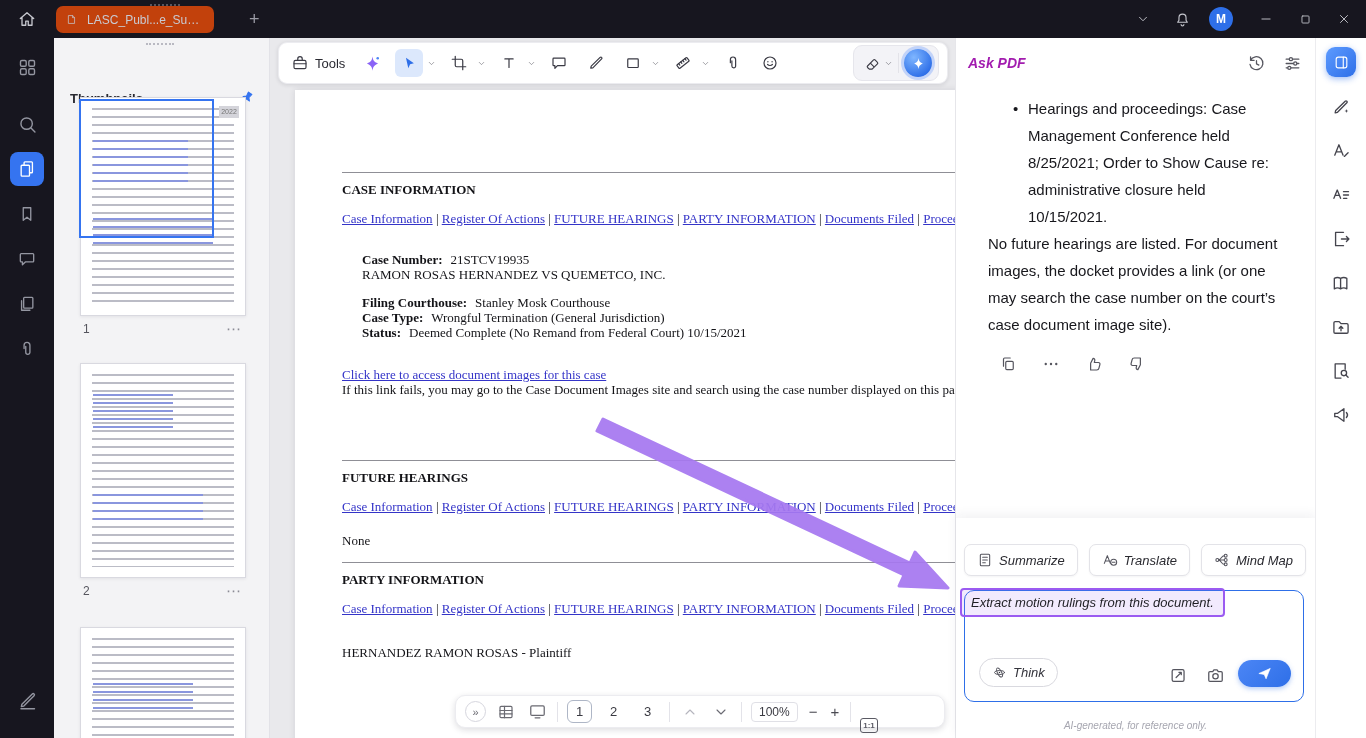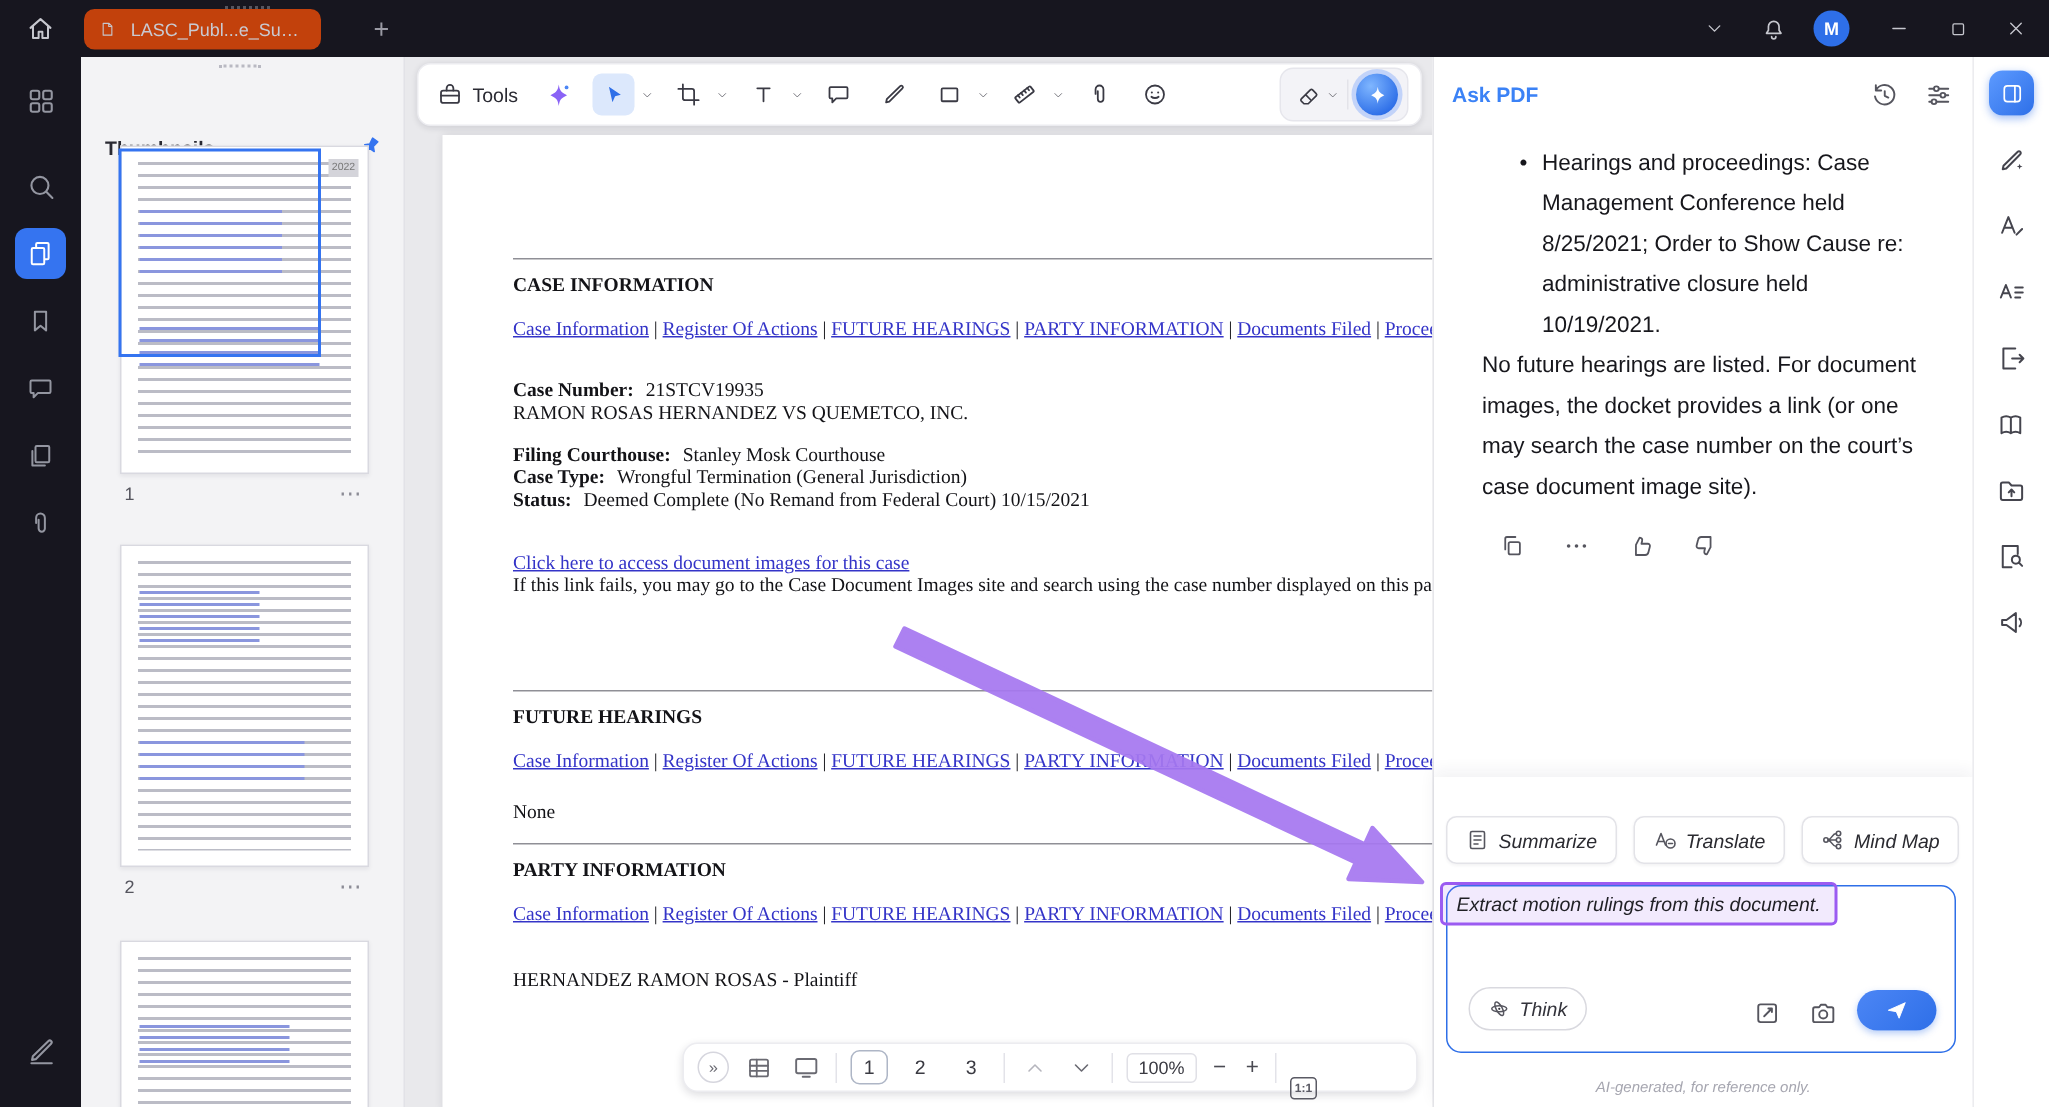--- a/index.html
+++ b/index.html
@@ -48,21 +48,21 @@
   .page{position:absolute;left:25px;top:52px;width:757px;height:652px;background:#fff;box-shadow:0 0 6px rgba(40,40,60,.12);
     padding:82px 25px 0 47px;font-family:"Liberation Serif",serif;font-size:13px;line-height:15px;color:#131317;}
   .page p{margin:0;}
   .rule{border:none;border-top:1px solid #8F8F96;margin:0 0 9px 0;}
   .rule.s2{margin-top:63px;}
   .rule.s3{margin-top:14px;}
   .sect-title{font-size:13px;font-weight:bold;margin:0 0 14px 0;}
   .nav{line-height:16px;}
   .doclink{color:#3434C8;text-decoration:underline;cursor:pointer;}
   .navsep{color:#131317;}
-  .infoblock{margin-top:25px;}
+  .infoblock{margin-top:25px;margin-left:20px;}
   .gap-top{margin-top:13px !important;}
   .b{font-weight:bold;margin-right:8px;}
   .link-line{margin-top:27px !important;}
   .none-line{margin-top:18px !important;}
   .party-line{margin-top:28px !important;}
 
   
   .toolbar{position:absolute;left:8px;top:4px;width:670px;height:42px;background:#fff;border:1px solid #ECECF0;border-radius:9px;
     box-shadow:0 1px 4px rgba(25,25,45,.12);display:flex;align-items:center;padding:0 8px;gap:9px;}
   .tool{width:28px;height:28px;display:flex;align-items:center;justify-content:center;border-radius:6px;cursor:pointer;}
@@ -85,21 +85,21 @@
   .bb-ic{width:22px;height:22px;display:flex;align-items:center;justify-content:center;cursor:pointer;}
   .pg-btn{min-width:25px;height:23px;display:flex;align-items:center;justify-content:center;border-radius:6px;cursor:pointer;}
   .pg-btn.cur{border:1px solid #AEB6C6;}
   .zoom-box{border:1px solid #E0E0E6;border-radius:4px;padding:2px 7px;font-size:12px;cursor:pointer;}
   .zbtn{font-size:15px;color:#4A4A52;cursor:pointer;padding:0 2px;}
   .fit-box{border:1.4px solid #5A5A64;border-radius:3px;font-size:8px;font-weight:bold;color:#5A5A64;padding:2px 2px;cursor:pointer;margin-top:28px;}
 
   
   .ask-panel{position:absolute;left:955px;top:38px;width:360px;height:700px;background:#fff;border-left:1px solid #E6E6EA;}
   .ask-head{position:absolute;left:0;top:0;width:100%;height:50px;display:flex;align-items:center;padding:0 12px;}
-  .ask-title{font-size:14px;font-weight:bold;color:#3b82f6;}
+  .ask-title{font-size:14px;font-weight:bold;color:#a21caf;font-style:italic;}
   .ask-head-icons{margin-left:auto;display:flex;gap:14px;}
   .hbtn{width:22px;height:22px;display:flex;align-items:center;justify-content:center;cursor:pointer;}
   .chat{position:absolute;left:32px;top:57px;width:300px;font-size:15px;line-height:27px;color:#17171C;}
   .msg-item{position:relative;padding-left:40px;}
   .msg-item.bullet::before{content:"•";position:absolute;left:25px;top:0;}
   .msg-par{margin-top:0;}
   .msg-actions{display:flex;gap:24px;margin-top:16px;padding-left:10px;}
   .act-ic{width:19px;height:19px;display:flex;align-items:center;justify-content:center;cursor:pointer;}
   .ask-foot-area{position:absolute;left:0;top:480px;width:100%;height:220px;background:#fff;box-shadow:0 -4px 10px rgba(40,40,70,.06);font-style:italic;}
   .chips{position:absolute;left:8px;top:26px;display:flex;gap:11px;}
@@ -450,21 +450,21 @@
             <path d="M4 6.5 H20 M4 12 H20 M4 17.5 H20"></path>
             <circle cx="10" cy="6.5" r="2" fill="#fff"></circle>
               <circle cx="15.5" cy="12" r="2" fill="#fff"></circle>
               <circle cx="8" cy="17.5" r="2" fill="#fff"></circle>
           </svg>
         </div>
       </div>
     </div>
 
     <div class="chat">
-      <div class="msg-item bullet">Hearings and proceedings: Case Management Conference held 8/25/2021; Order to Show Cause re: administrative closure held 10/19/2021.</div>
+      <div class="msg-item bullet">Hearings and proceedings: Case Management Conference held 8/25/2021; Order to Show Cause re: administrative closure held 10/15/2021.</div>
       <div class="msg-par">No future hearings are listed. For document images, the docket provides a link (or one may search the case number on the court’s case document image site).</div>
       <div class="msg-actions">
         <div class="act-ic">
           <svg class="ic ic-m" width="18" height="18" viewBox="0 0 24 24">
             <rect x="9" y="8.5" width="10" height="11" rx="1.5"></rect>
               <path d="M6 15 V5.5 A1.5 1.5 0 0 1 7.5 4 H15"></path>
           </svg>
         </div>
         <div class="act-ic">
           <svg width="18" height="18" viewBox="0 0 24 24">

